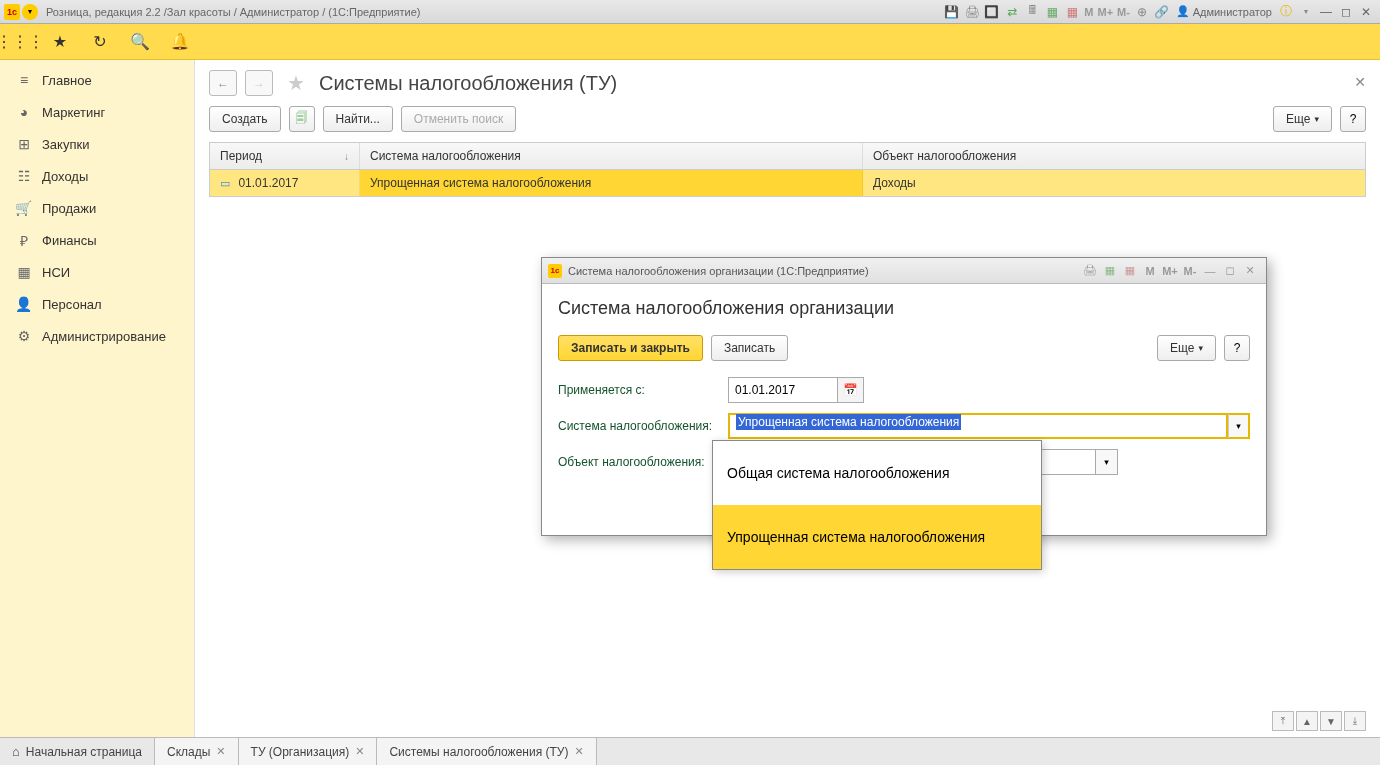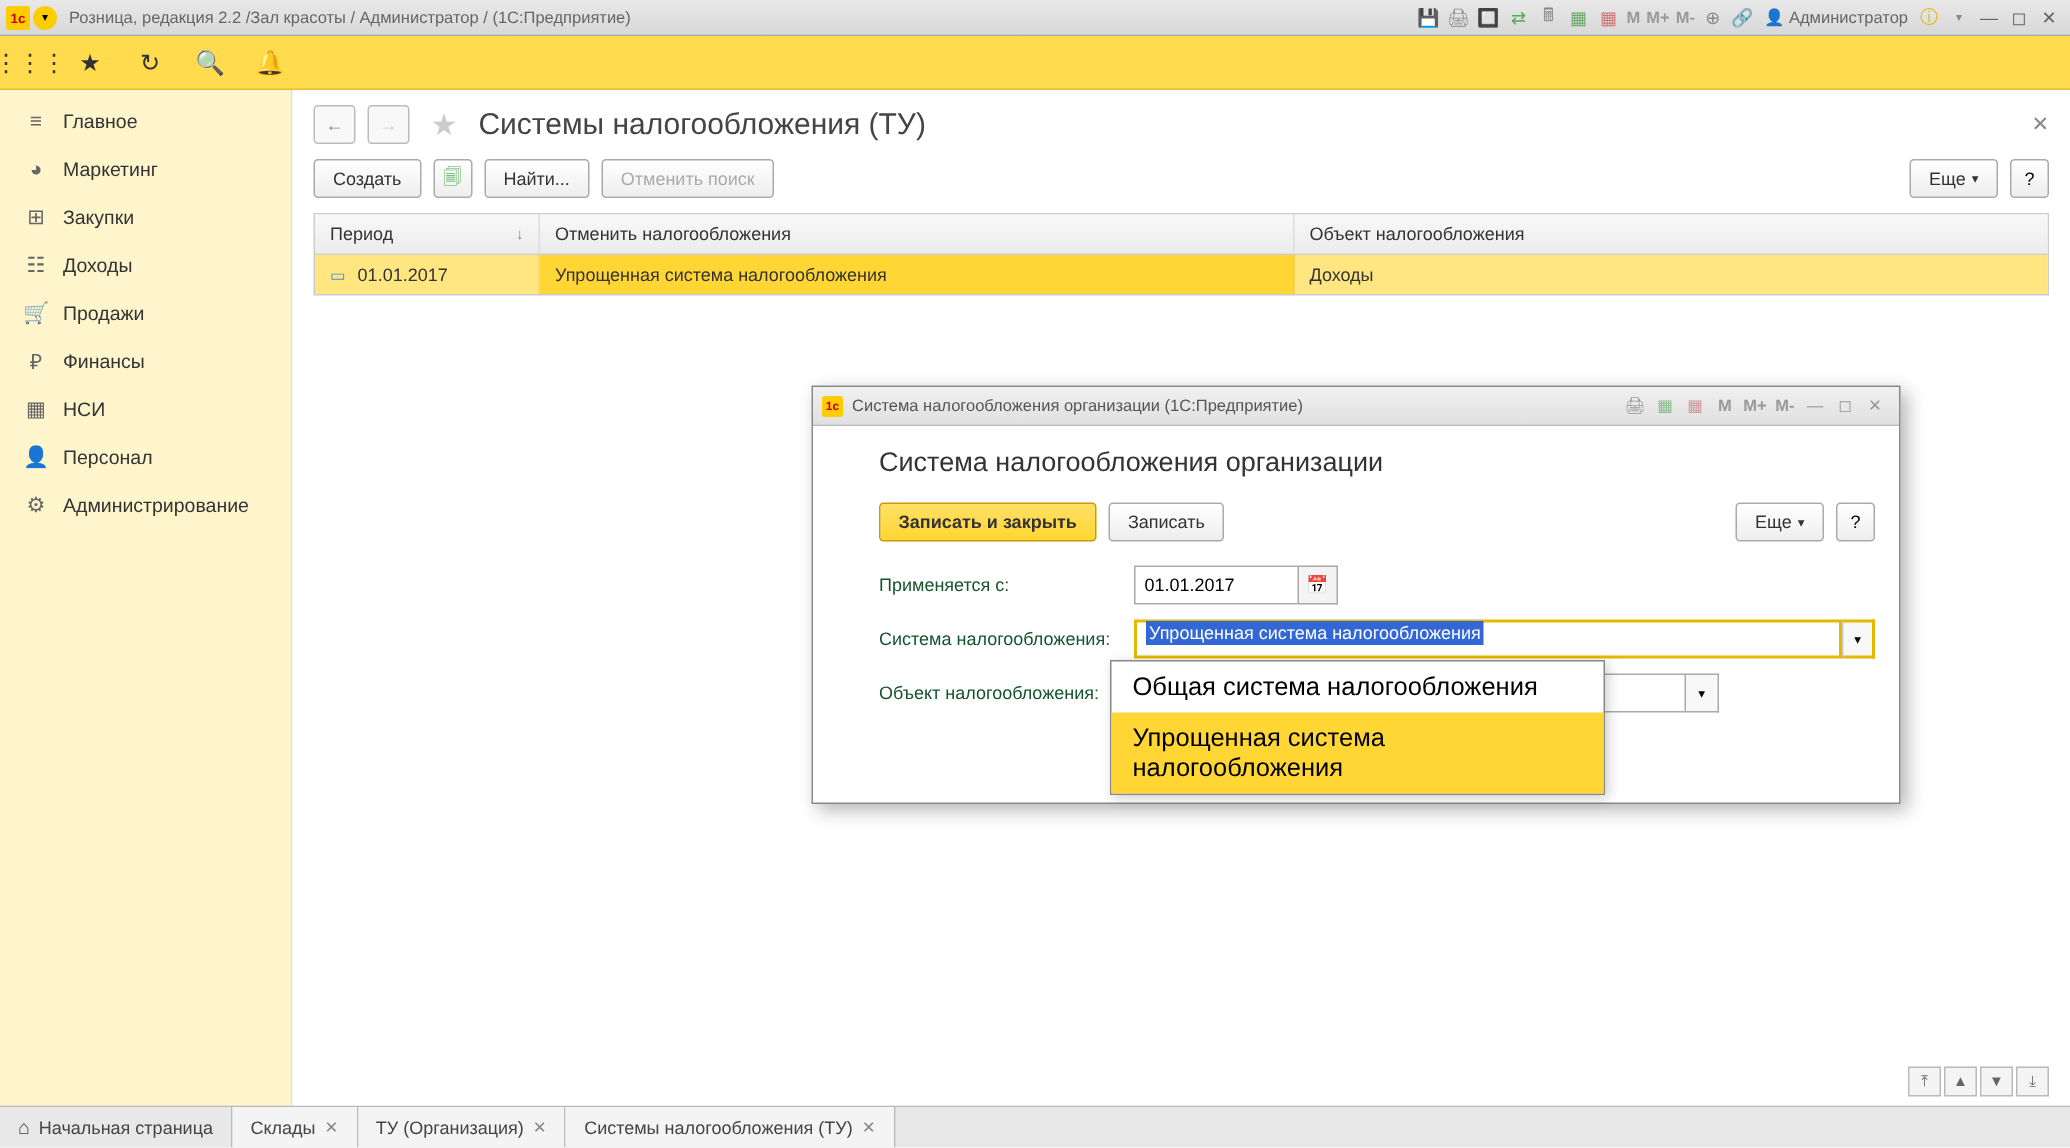--- a/index.html
+++ b/index.html
@@ -81,21 +81,21 @@
 .combo-wrap { flex:1; display:flex; position:relative;}
 .combo-input { flex:1; height:26px; border:2px solid #e6b800; padding:0 6px; font-size:12px; background:#fff;}
 .combo-input .selected-text { background:#3367d6; color:#fff; padding:1px 2px;}
 .combo-btn { width:22px; height:26px; border:2px solid #e6b800; border-left:1px solid #ccc; background:#f8f8f8; display:flex; align-items:center; justify-content:center; font-size:9px; cursor:pointer;}
 .combo-small { width: 390px; display:flex;}
 .combo-small .combo-input { border:1px solid #aaa;}
 .combo-small .combo-btn { border:1px solid #aaa; border-left:none;}
 
 
 .dropdown-list { position:absolute; left:170px; top: 156px; width: 330px; background:#fff; border:1px solid #888; box-shadow:2px 2px 8px rgba(0,0,0,0.2); z-index:10;}
-.dd-item { padding:7px 14px; font-size:17px; cursor:pointer;}
+.dd-item { padding:24px 14px; font-size:14px; cursor:pointer;}
 .dd-item.highlighted { background:#ffd633;}
 
 
 .bottom-tabs { height:28px; background:#e8e8e8; border-top:1px solid #bbb; display:flex; align-items:stretch;}
 .btab { display:flex; align-items:center; gap:6px; padding:0 12px; border-right:1px solid #bbb; background:#f4f4f4; font-size:12px; cursor:pointer; color:#444;}
 .btab.home { background:#e8e8e8;}
 .btab .close-x { color:#888; font-size:11px;}
 .btab .home-icon { font-size:13px;}
 </style>
 </head>
@@ -209,21 +209,21 @@
     </div>
 
     <div class="table-wrap">
       <div class="thead">
         <div class="th col-period">
             <span>Период</span>
             <span style="flex:1"></span>
             <span class="sort-arrow">↓</span>
           </div>
         <div class="th col-system">
-            <span>Отменить налогообложения</span>
+            <span>Система налогообложения</span>
           </div>
         <div class="th col-object">
             <span>Объект налогообложения</span>
           </div>
       </div>
       <div class="trow">
         <div class="td col-period">
             <span class="row-icon">▭</span>
             <span>01.01.2017</span>
           </div>
@@ -251,21 +251,21 @@
         <div class="dlg-tb-icon">🖨</div>
         <div class="dlg-tb-icon" style="color:#8b8;">▦</div>
         <div class="dlg-tb-icon" style="color:#c99;">▦</div>
         <div class="dlg-tb-icon" style="font-weight:bold;">M</div>
         <div class="dlg-tb-icon" style="font-weight:bold;">M+</div>
         <div class="dlg-tb-icon" style="font-weight:bold;">M-</div>
         <div class="dlg-tb-icon">—</div>
         <div class="dlg-tb-icon">◻</div>
         <div class="dlg-tb-icon">✕</div>
       </div>
-      <div class="dlg-body" style="position:relative;margin-left:28px;">
+      <div class="dlg-body" style="position:relative;">
         <div class="dlg-heading">Система налогообложения организации</div>
         <div class="dlg-toolbar">
           <div class="btn btn-primary">
               <span>Записать и закрыть</span>
             </div>
           <div class="btn">
               <span>Записать</span>
             </div>
           <div class="flex-spacer"></div>
           <div class="btn">

